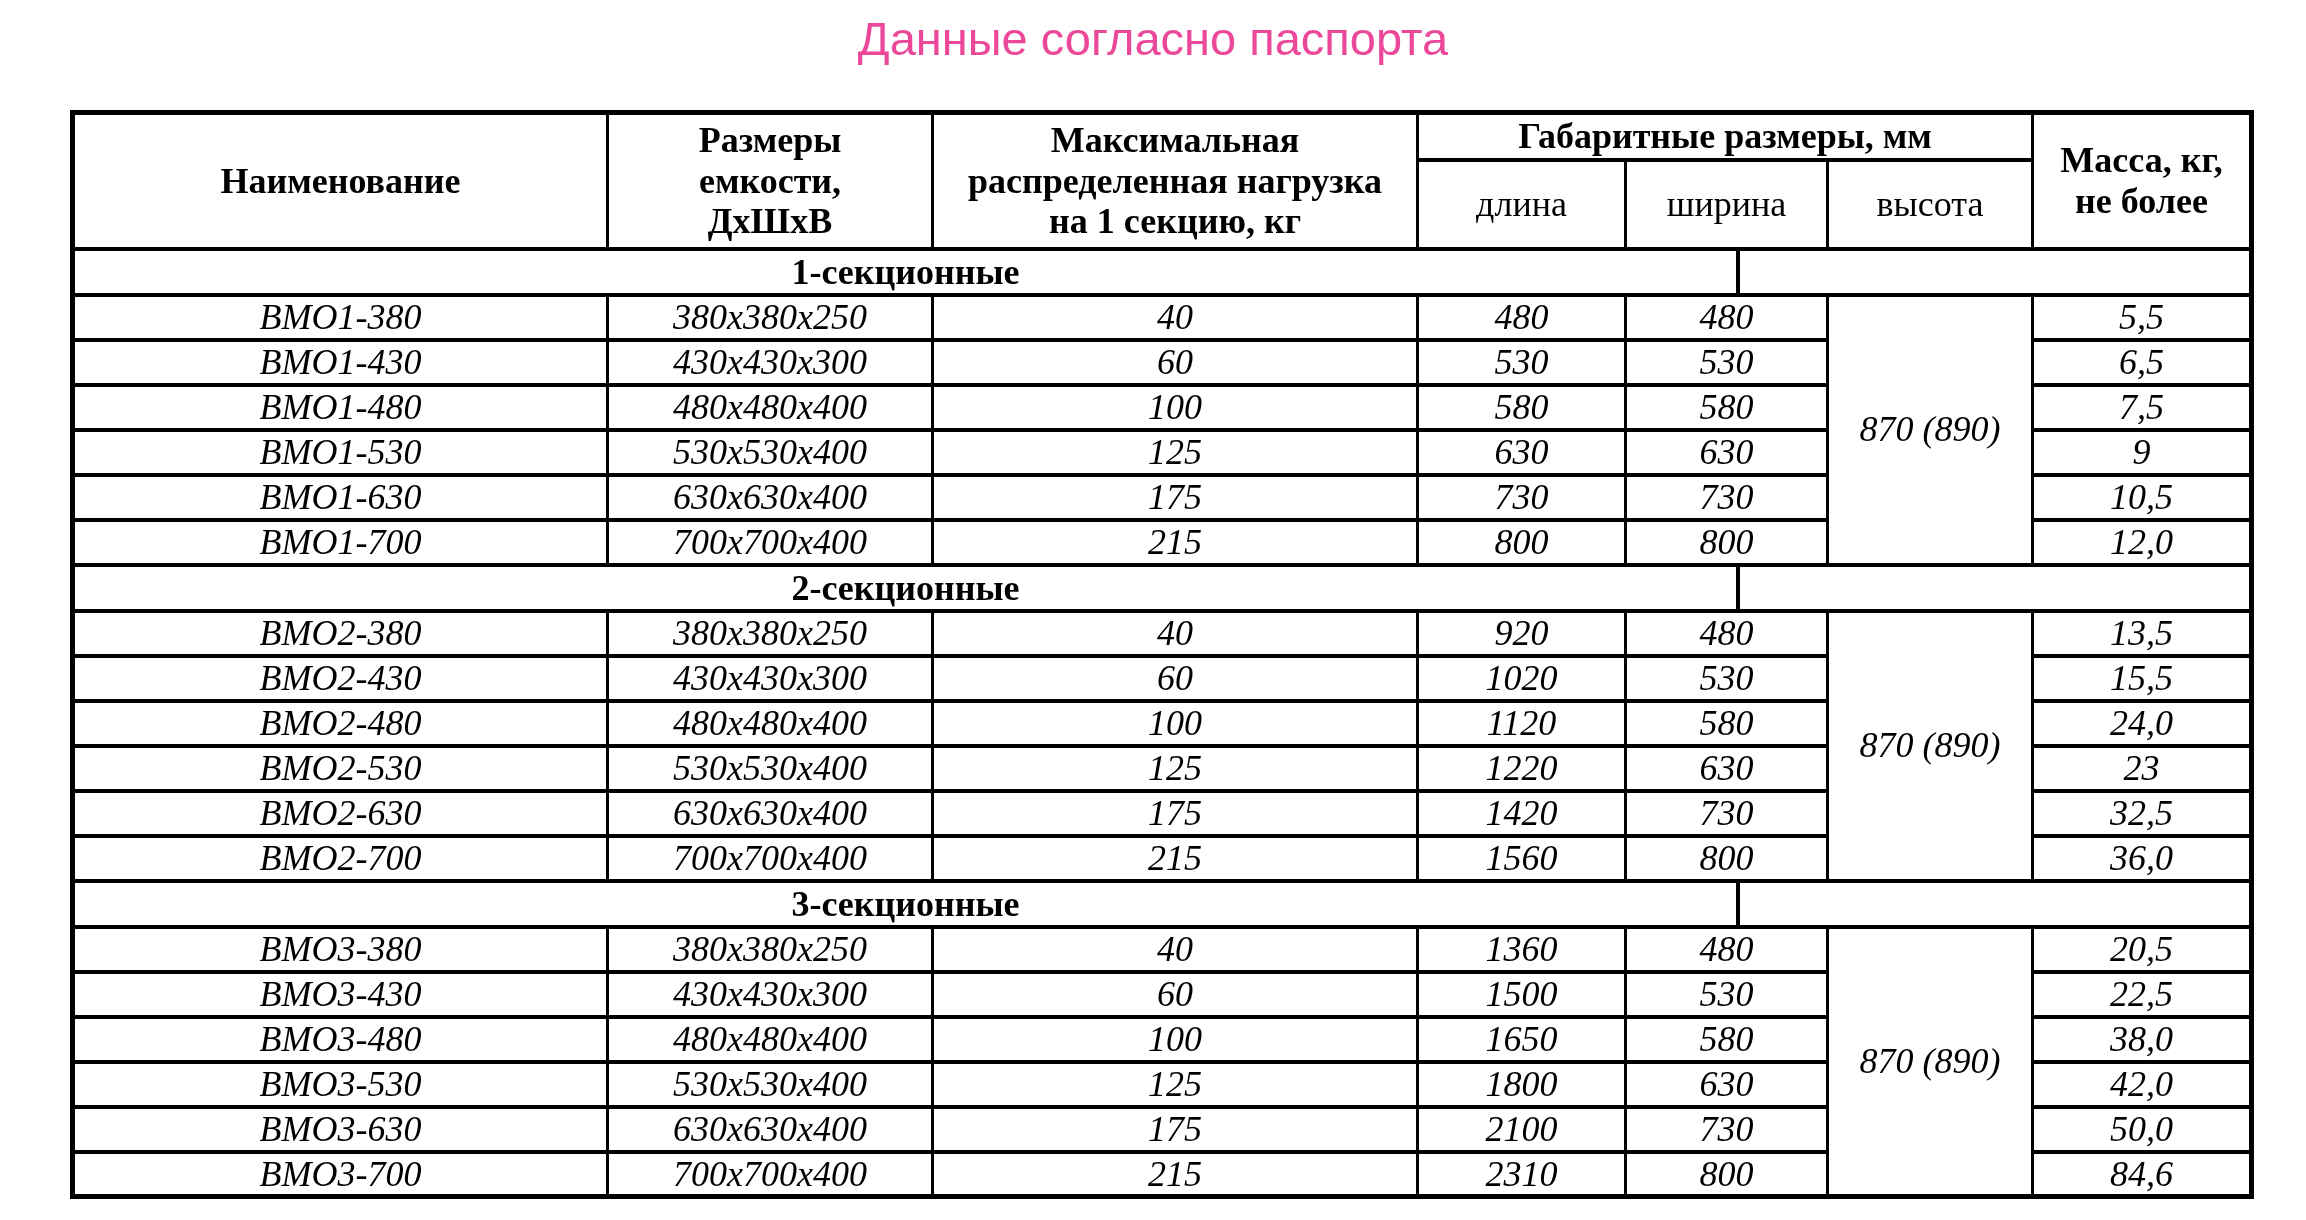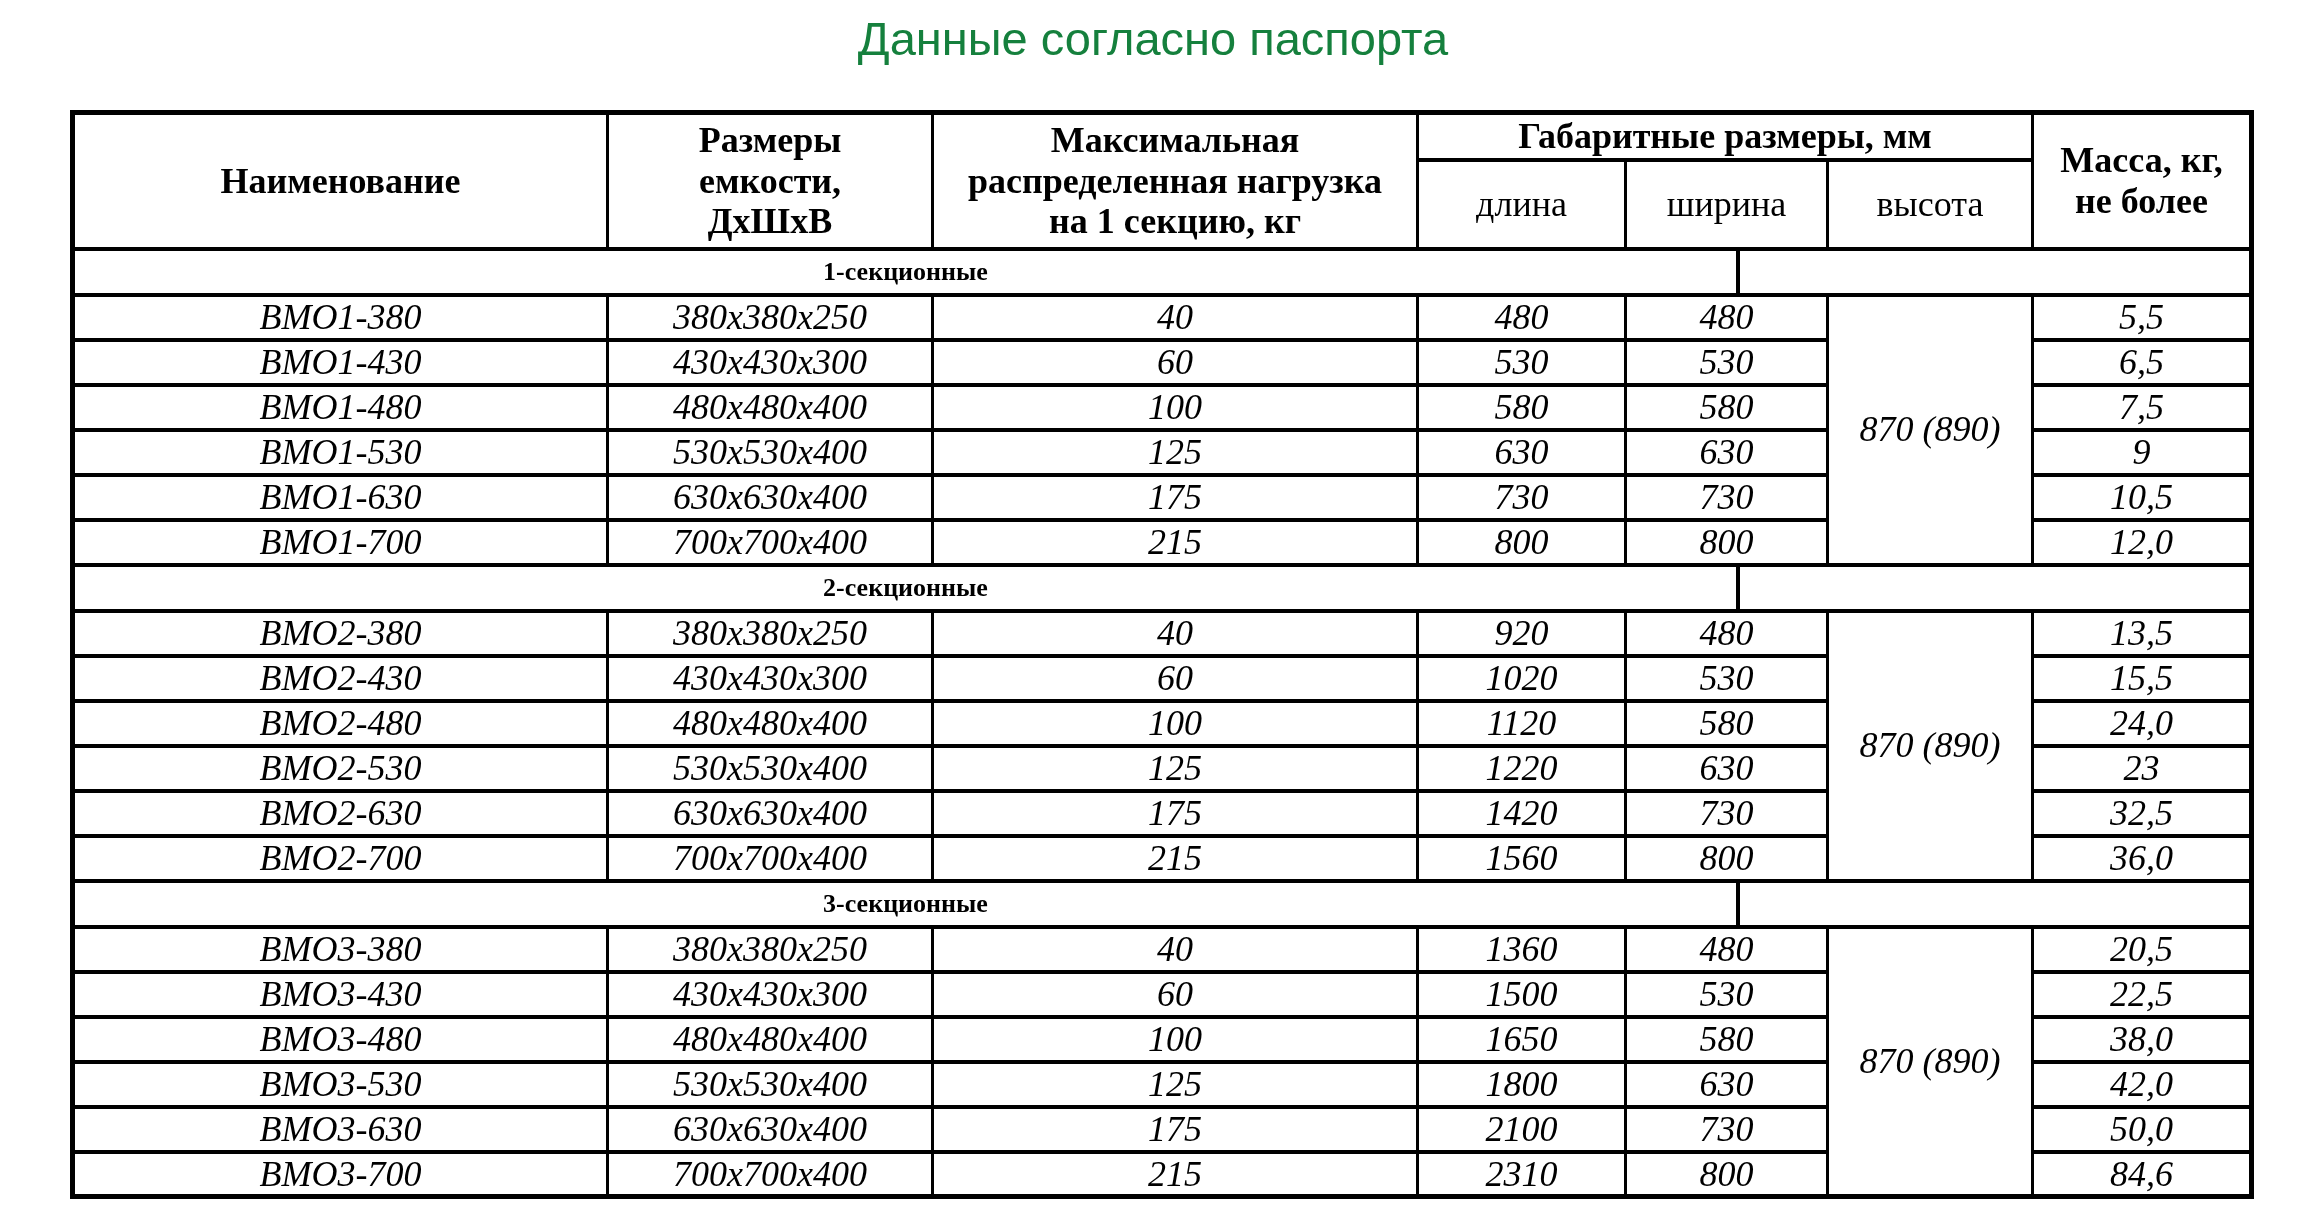--- a/index.html
+++ b/index.html
@@ -46,34 +46,34 @@
     line-height:1.2;
   }
   td.hcell-sub{font-weight:normal;font-size:36px;}
   tr.band-row{height:46px;}
   tr.band-row td{position:relative;font-weight:bold;}
   .band-label{
     position:absolute;left:0;top:50%;
     transform:translateY(-50%);
     width:1661px;
     text-align:center;
-    font-size:26px;
+    font-size:36px;
   }
   .band-divider{
     position:absolute;left:1661px;top:0;bottom:0;
     width:4px;background:#000;
   }
   tr.data-row{height:45px;font-style:italic;}
   td.cell-name{text-align:left;padding-left:20px;}
 </style>
 </head>
 <body>
 
 <div class="page">
-  <div class="title" style="color: #15803d;">Данные согласно паспорта</div>
+  <div class="title" style="color: #ec4899;">Данные согласно паспорта</div>
 
   <table class="spec">
     <colgroup>
       <col style="width:535px">
       <col style="width:325px">
       <col style="width:485px">
       <col style="width:208px">
       <col style="width:202px">
       <col style="width:205px">
       <col style="width:219px">

